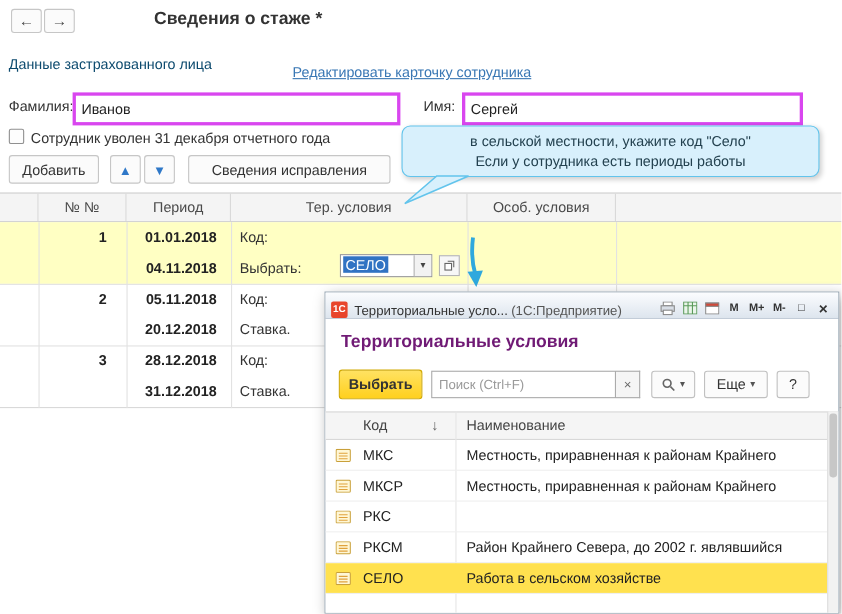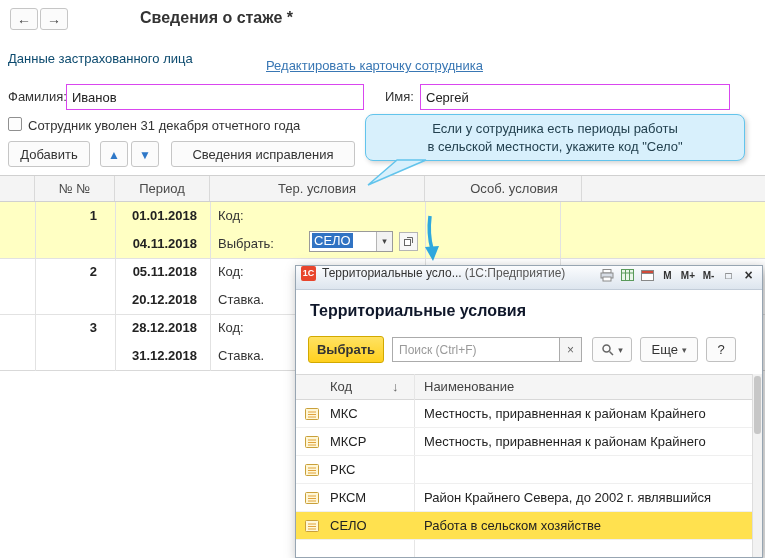--- a/index.html
+++ b/index.html
@@ -13,21 +13,21 @@
 
   
   .nav-btn { position: absolute; top: 8px; width: 28px; height: 22px; background: #fbfbfb;
     border: 1px solid #c6c6c6; border-radius: 3px; color: #444; font-size: 14px;
     line-height: 18px; text-align: center; cursor: pointer; }
   .page-title { position: absolute; left: 140px; top: 9px; font-size: 16px; font-weight: 600; color: #333; }
   .section-label { position: absolute; left: 8px; top: 51px; color: #0c4a6e; }
   .edit-link { position: absolute; left: 266px; top: 58px; color: #3977b4; text-decoration: underline; cursor: pointer; }
 
   .fld-label { position: absolute; color: #333; }
-  .text-input { position: absolute; height: 23px; border: 1px solid #d946ef; padding: 12px 5px;
+  .text-input { position: absolute; height: 23px; border: 3px solid #d946ef; padding: 12px 5px;
     font-size: 13px; color: #222; background: #fff; }
   .checkbox { position: absolute; left: 8px; top: 117px; width: 14px; height: 14px;
     border: 1px solid #909090; border-radius: 2px; background: #fdfdfd; cursor: pointer; }
 
   .btn { position: absolute; top: 141px; height: 26px; background: #fbfbfb; border: 1px solid #c6c6c6;
     border-radius: 3px; font-size: 13px; color: #333; text-align: center; cursor: pointer; }
   .arrow-ico { color: #2f78c8; font-size: 12px; }
 
   
   .grid { position: absolute; left: 0; top: 175px; width: 765px; height: 196px; border-bottom: 1px solid #d9d9d9; }
@@ -58,32 +58,32 @@
     background: #d8f0fc; border: 1px solid #62c4ec; border-radius: 8px;
     box-shadow: 2px 2px 5px rgba(0,0,0,.18); z-index: 5;
     display: flex; flex-direction: column; justify-content: center; align-items: center;
     font-size: 13px; color: #23414f; line-height: 18px; }
   .overlay { position: absolute; left: 0; top: 0; z-index: 6; pointer-events: none; }
 
   
   .dialog { position: absolute; left: 295px; top: 265px; width: 468px; height: 293px; background: #fff;
     border: 1px solid #97a5b2; box-shadow: 3px 4px 12px rgba(0,0,0,.35); z-index: 10; }
   .dlg-titlebar { height: 24px; background: linear-gradient(#fbfcfe, #dde5ee);
-    border-bottom: 1px solid #c2ccd8; display: flex; align-items: flex-start; padding: 0 5px; gap: 3px; }
+    border-bottom: 1px solid #c2ccd8; display: flex; align-items: flex-end; padding: 0 5px; gap: 3px; }
   .dlg-logo { width: 15px; height: 15px; background: #e8452c; color: #fff; font-size: 9px; font-weight: bold;
     text-align: center; line-height: 15px; border-radius: 2px; flex: none; }
   .dlg-title { font-size: 12px; color: #333; white-space: nowrap; overflow: hidden; margin-left: 3px; flex: none; }
   .dlg-title-app { font-size: 12px; color: #555; white-space: nowrap; flex: none; }
   .tb-spacer { flex: 1; }
   .tb-btn { flex: none; height: 18px; min-width: 17px; display: flex; align-items: center; justify-content: center;
     font-size: 10px; font-weight: bold; color: #333; cursor: pointer; border-radius: 2px; padding: 0 2px; }
   .tb-plain { font-weight: normal; }
   .tb-close { font-size: 14px; }
   .dlg-body { position: absolute; left: 0; top: 24px; right: 0; bottom: 0; background: #fff; }
-  .dlg-heading { position: absolute; left: 14px; top: 12px; font-size: 16px; font-weight: bold; color: #0f172a; }
+  .dlg-heading { position: absolute; left: 14px; top: 12px; font-size: 16px; font-weight: bold; color: #701a75; }
   .select-btn { position: absolute; left: 12px; top: 46px; width: 76px; height: 27px;
     background: linear-gradient(#ffe262, #ffd01e); border: 1px solid #d2a900; border-radius: 3px;
     font-size: 13px; font-weight: bold; color: #333; cursor: pointer; }
   .search-wrap { position: absolute; left: 96px; top: 47px; display: flex; height: 25px; }
   .search-input { width: 168px; height: 25px; border: 1px solid #ababab; padding: 0 6px; font-size: 12px; color: #333; }
   .search-input::placeholder { color: #9a9a9a; }
   .search-clear { width: 22px; height: 25px; border: 1px solid #ababab; border-left: none; background: #f5f5f5;
     font-size: 12px; color: #666; cursor: pointer; }
   .dlg-toolbtn { position: absolute; top: 47px; height: 25px; background: #fbfbfb; border: 1px solid #c0c0c0;
     border-radius: 3px; display: flex; align-items: center; justify-content: center; gap: 4px;
@@ -124,21 +124,21 @@
 <button class="btn" style="left:100px;width:28px"><span class="arrow-ico">▲</span></button>
 <button class="btn" style="left:131px;width:28px"><span class="arrow-ico">▼</span></button>
 <button class="btn" style="left:171px;width:184px"><span>Сведения исправления</span></button>
 
 <div class="grid">
   <div class="grid-header">
     <div class="gh-cell" style="left:0;width:35px"></div>
     <div class="gh-cell" style="left:35px;width:80px">№ №</div>
     <div class="gh-cell" style="left:115px;width:95px">Период</div>
     <div class="gh-cell" style="left:210px;width:215px">Тер. условия</div>
-    <div class="gh-cell" style="left:447px;width:135px">Особ. условия</div>
+    <div class="gh-cell" style="left:425px;width:135px">Особ. условия</div>
   </div>
 
   <div class="g-row current" style="top:27px">
     <div class="g-num" style="top:6px">1</div>
     <div class="g-date" style="top:6px">01.01.2018</div>
     <div class="g-date" style="top:34px">04.11.2018</div>
     <div class="g-label" style="top:6px">Код:</div>
     <div class="g-label" style="top:34px">Выбрать:</div>
     <div class="combo">
       <span class="combo-text"><span class="combo-sel">СЕЛО</span></span>
@@ -171,22 +171,22 @@
   <div class="row-line" style="top:83px"></div>
   <div class="row-line" style="top:139px"></div>
   <div class="col-line" style="left:35px"></div>
   <div class="col-line" style="left:115px"></div>
   <div class="col-line" style="left:210px"></div>
   <div class="col-line" style="left:425px"></div>
   <div class="col-line" style="left:560px"></div>
 </div>
 
 <div class="callout">
+  <div>в сельской местности, укажите код "Село"</div>
   <div>Если у сотрудника есть периоды работы</div>
-  <div>в сельской местности, укажите код "Село"</div>
 </div>
 
 <svg class="overlay" width="765" height="558" viewBox="0 0 765 558">
   <path d="M 397,160 L 368,185 L 426,160 Z" fill="#d8f0fc" stroke="#62c4ec" stroke-width="1.5"></path>
   <path d="M 430,216 C 428,232 430,242 432,249" fill="none" stroke="#2fa8dd" stroke-width="3.5"></path>
   <path d="M 425,247 L 433,261 L 439,246 Z" fill="#2fa8dd"></path>
 </svg>
 
 <div class="dialog">
   <div class="dlg-titlebar">

